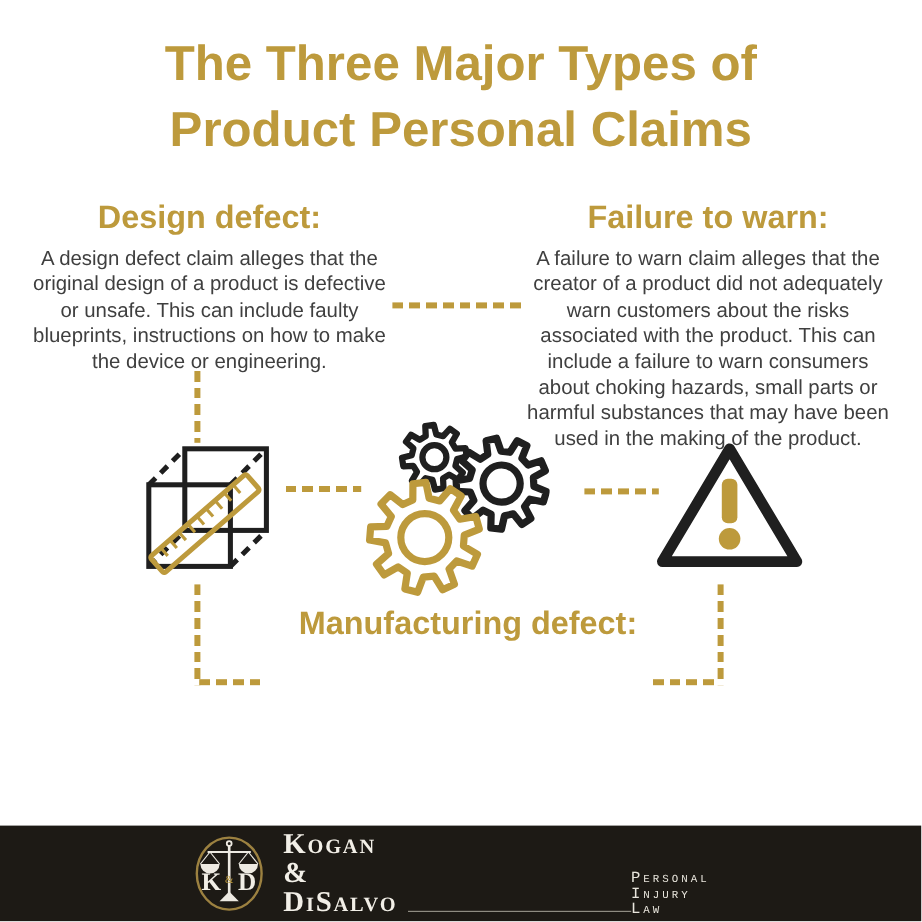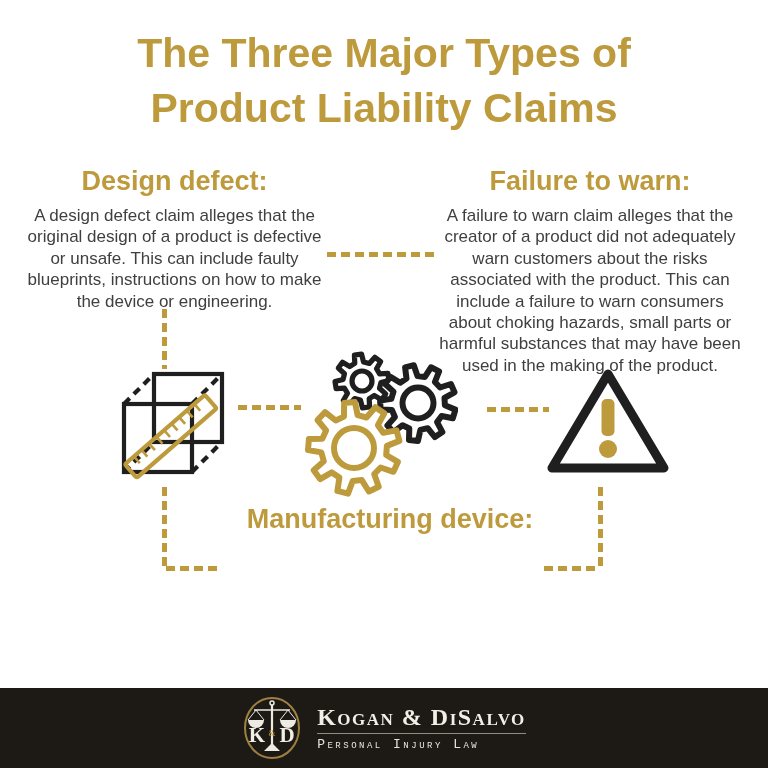--- a/index.html
+++ b/index.html
@@ -42,47 +42,47 @@
   .icon-triangle{left:542px;top:362px;}
 
   .stroke-ink{stroke:var(--ink);fill:none;}
   .stroke-gold{stroke:var(--gold);fill:none;}
   .fill-gold{fill:var(--gold);}
   .gear-black{stroke:var(--ink);fill:#fff;stroke-linejoin:round;}
   .gear-gold{stroke:var(--gold);fill:#fff;stroke-linejoin:round;}
 
   .footer{position:absolute;left:0;bottom:0;width:768px;height:80px;
     background:var(--footer_bg);display:flex;align-items:center;justify-content:center;gap:15px;}
-  .brand-text{display:flex;flex-direction:column;align-items:flex-start;}
+  .brand-text{display:flex;flex-direction:row;align-items:flex-end;}
   .firm-name{font-family:"Liberation Serif",serif;font-variant:small-caps;
     color:#F2EFE7;font-size:24px;font-weight:700;letter-spacing:1.5px;line-height:1;}
   .brand-divider{width:100%;height:1px;background:#8F8C82;margin:4px 0 4px;}
   .tagline{font-family:Liberation Mono, monospace;font-variant:small-caps;
     color:#E8E5DC;font-size:13px;letter-spacing:2.5px;line-height:1;}
   .logo-letter{font-family:"Liberation Serif",serif;font-weight:700;fill:#F1EEE6;}
 </style>
 </head>
 <body>
 
 <div class="canvas">
 
-  <h1 class="title"><span>The Three Major Types of</span><br><span>Product Liability Claims</span></h1>
+  <h1 class="title"><span>The Three Major Types of</span><br><span>Product Personal Claims</span></h1>
 
   <div class="section sec-design">
     <h2>Design defect:</h2>
     <p>A design defect claim alleges that the original design of a product is defective or unsafe. This can include faulty blueprints, instructions on how to make the device or engineering.</p>
   </div>
 
   <div class="section sec-failure">
     <h2>Failure to warn:</h2>
     <p>A failure to warn claim alleges that the creator of a product did not adequately warn customers about the risks associated with the product. This can include a failure to warn consumers about choking hazards, small parts or harmful substances that may have been used in the making of the product.</p>
   </div>
 
   <div class="section sec-manufacturing">
-    <h2>Manufacturing device:</h2>
+    <h2>Manufacturing defect:</h2>
   </div>
 
   <div class="dash-h connector-center"></div>
   <div class="dash-v connector-design-down"></div>
   <div class="dash-h connector-cube-gears"></div>
   <div class="dash-h connector-gears-triangle"></div>
   <div class="dash-v connector-left-l-v"></div>
   <div class="dash-h connector-left-l-h"></div>
   <div class="dash-v connector-right-l-v"></div>
   <div class="dash-h connector-right-l-h"></div>

